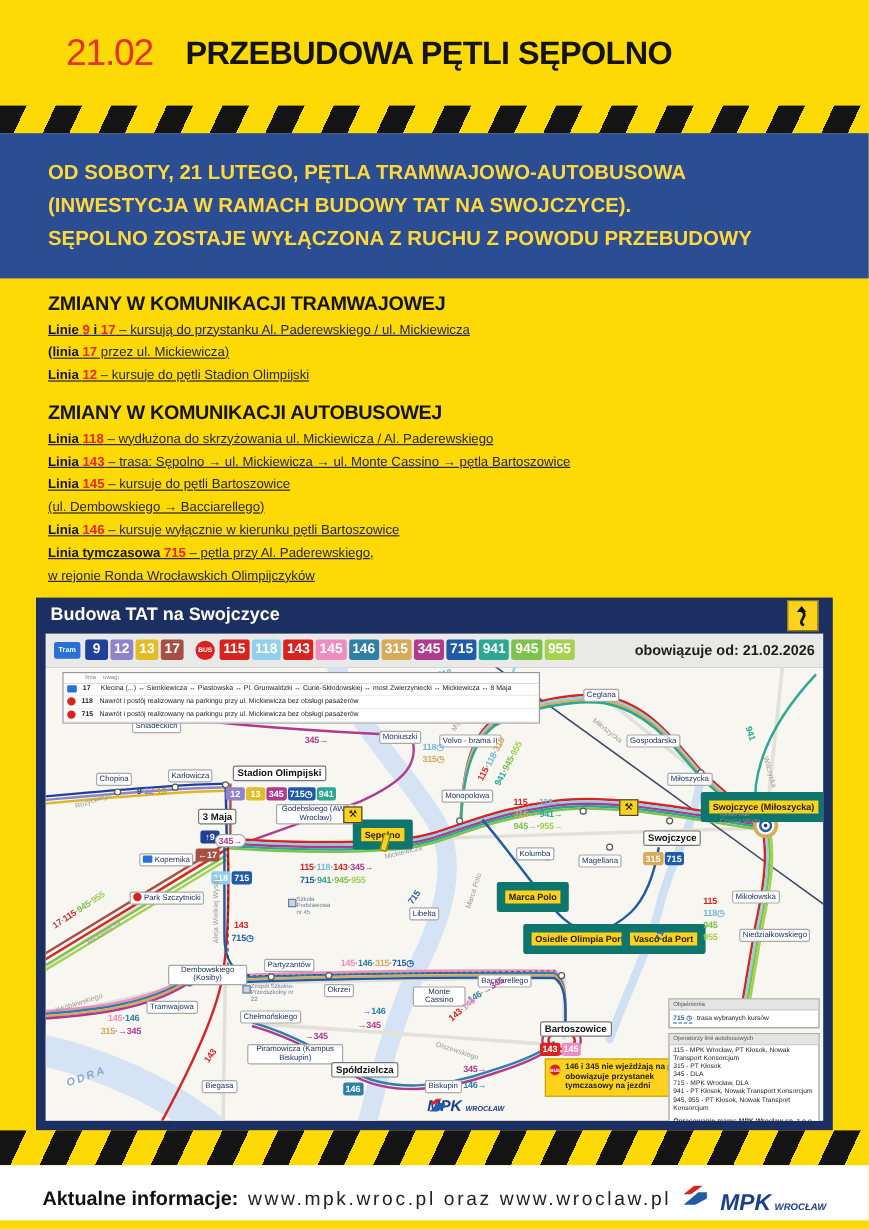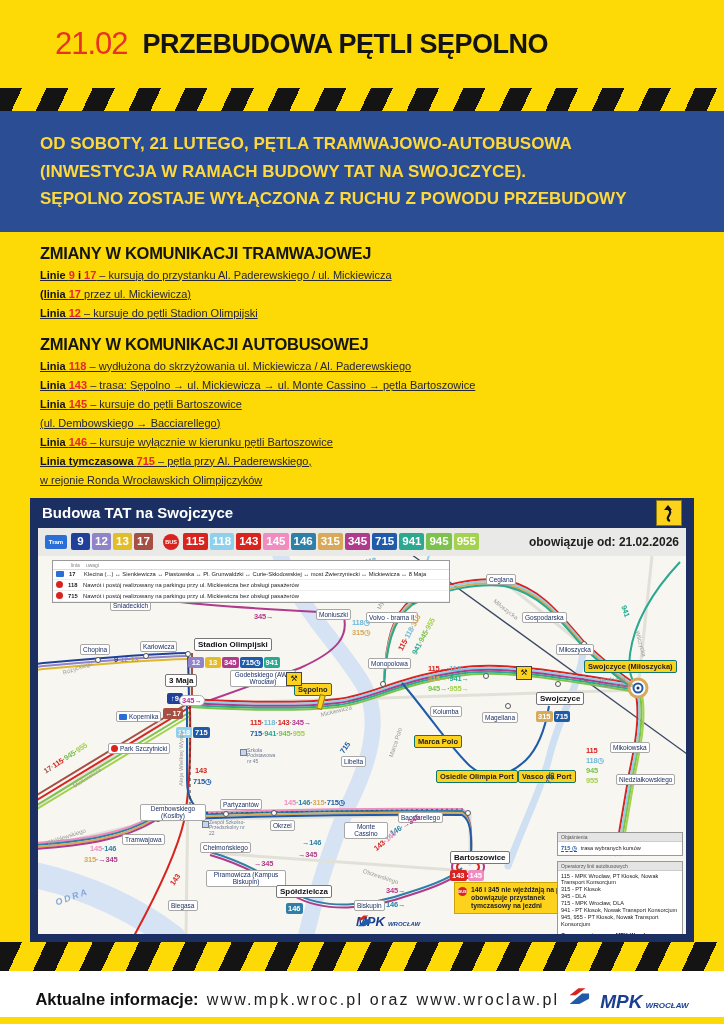--- a/index.html
+++ b/index.html
@@ -1,20 +1,20 @@
 <!DOCTYPE html>
 <html><head>
 <meta charset="utf-8">
 <style>
   html,body{margin:0;padding:0;}
   .poster{position:relative;width:724px;height:1024px;background:#fdd906;font-family:"Liberation Sans",sans-serif;overflow:hidden;}
   
   .hdr{height:88px;display:flex;align-items:center;gap:15px;padding-left:55px;box-sizing:border-box;}
   .hdr .date{color:#e63229;font-size:31px;font-weight:normal;letter-spacing:-1px;}
-  .hdr h1{margin:0;font-size:27px;font-weight:bold;color:#141414;letter-spacing:-0.5px;}
+  .hdr h1{margin:12px;font-size:27px;font-weight:bold;color:#141414;letter-spacing:-0.5px;}
   .hazard{height:23px;background:repeating-linear-gradient(115deg,#141414 0 20px,#fdd906 20px 42px);}
   
   .announce{background:#2a4d94;padding:19px 40px;color:#ffd83a;font-weight:bold;font-size:17px;line-height:27.5px;}
   
   .changes{padding:0 40px;}
   .changes h2{margin:12px 0 3px;font-size:16.5px;color:#141414;letter-spacing:-0.3px;}
   .rich-line{font-size:11px;line-height:19px;color:#26263a;text-decoration:underline;}
   .rich-line .b{font-weight:bold;color:#141414;}
   .rich-line .r{font-weight:bold;color:#e8262d;}
   
@@ -26,21 +26,21 @@
   .chip-tram{width:22px;height:14px;background:#2a6fd6;border-radius:2px;color:#fff;font-size:6px;line-height:14px;text-align:center;font-weight:bold;margin-right:2px;}
   .chip-bus{width:16px;height:16px;background:#d9231f;border-radius:50%;color:#fff;font-size:5.5px;line-height:16px;text-align:center;font-weight:bold;margin:0 2px 0 8px;}
   .valid{margin-left:auto;font-size:12px;font-weight:bold;color:#1d1d1d;}
   .map-canvas{position:relative;width:648px;height:378px;background:#f7f6f1;overflow:hidden;}
   .map-canvas svg{position:absolute;left:0;top:0;}
   
   .lbl{position:absolute;white-space:nowrap;transform-origin:left top;z-index:3;}
   .stop{background:#fff;border:1px solid #a8a8a8;border-radius:2px;font-size:6.5px;padding:0 2px;line-height:9px;color:#1b2f63;}
   .wrap{white-space:normal;line-height:7.5px;text-align:center;}
   .hub{background:#fff;border:1px solid #777;border-radius:2px;font-size:8px;font-weight:bold;padding:0 3px;line-height:11px;color:#111;}
-  .yellow{background:#fcd21c;border:1px solid #0f766e;border-radius:2px;font-weight:bold;font-size:7.5px;padding:0 3px;line-height:11px;color:#1d1d1d;}
+  .yellow{background:#fcd21c;border:7px solid #0f766e;border-radius:2px;font-weight:bold;font-size:7.5px;padding:0 3px;line-height:11px;color:#1d1d1d;}
   .route{font-size:7.5px;font-weight:bold;letter-spacing:-0.2px;}
   .routew{font-size:7.5px;font-weight:bold;background:#fff;border:1px solid #aaa;border-radius:6px;padding:0 2px;line-height:9px;}
   .badges .mbadge{display:inline-block;min-width:12px;padding:0 2px;margin-right:1px;color:#fff;font-size:7.5px;font-weight:bold;border-radius:2px;text-align:center;line-height:11px;}
   .street{font-size:6px;color:#9a9a94;}
   .tiny{font-size:5.5px;color:#8d8d8d;white-space:normal;line-height:1.15;}
   .poi{font-size:5px;color:#6f7d96;white-space:normal;line-height:1.1;padding-left:7px;}
   .poi::before{content:"";position:absolute;left:0;top:1px;width:5px;height:5px;background:#c8d4e8;border:1px solid #6f7d96;}
   .water-label{font-size:9px;color:#86a9d8;font-style:italic;font-weight:bold;letter-spacing:2px;}
   .marker{width:4px;height:13px;background:#fcd21c;border:1px solid #8a7a10;}
   .constr{width:14px;height:12px;background:#fcd21c;border:1px solid #444;font-size:8px;line-height:11px;text-align:center;color:#111;}

